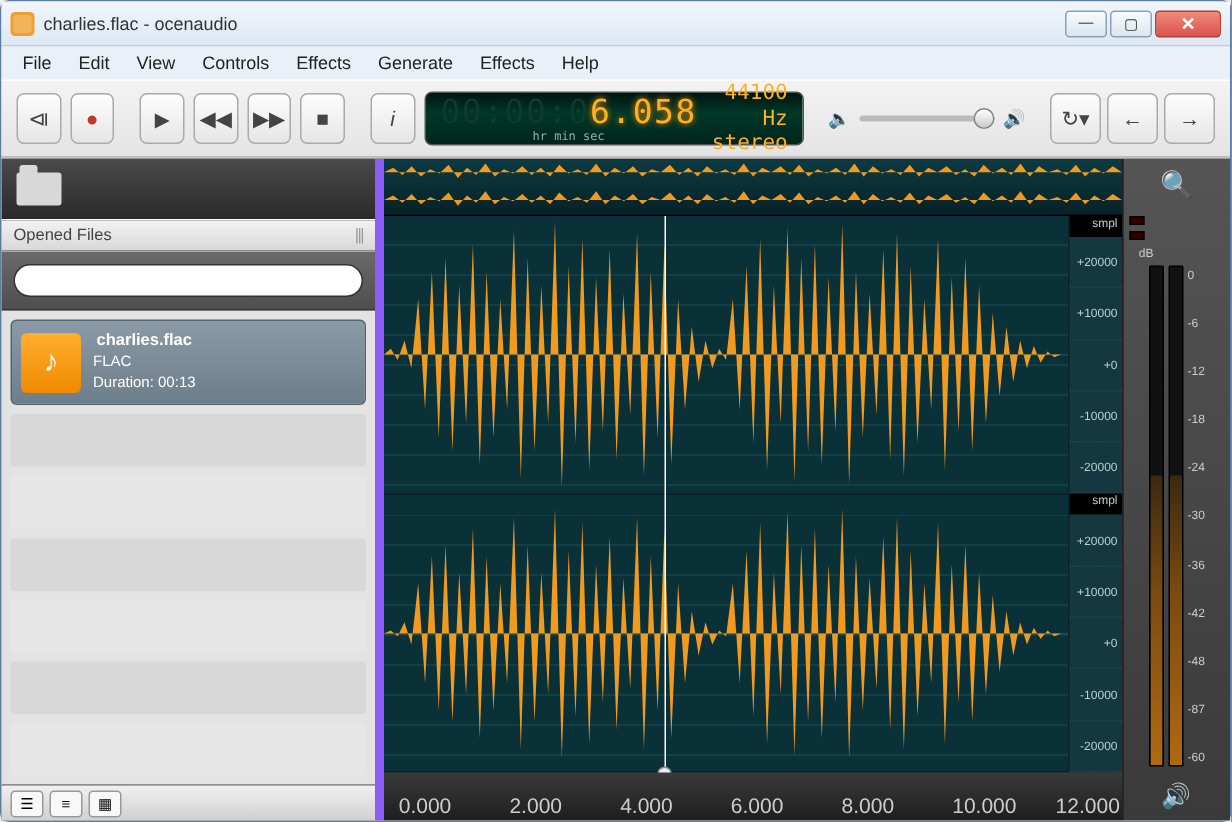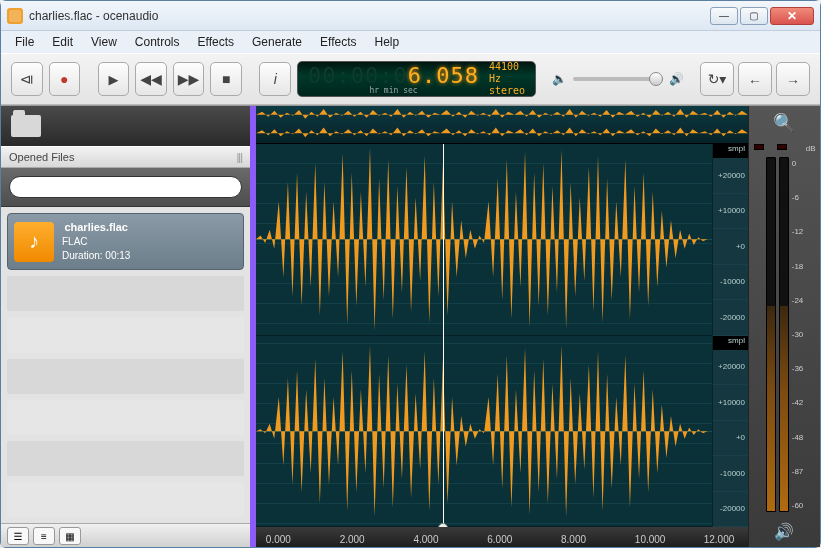--- a/index.html
+++ b/index.html
@@ -22,21 +22,21 @@
 .tbtn { width:34px; height:34px; border:1px solid #aaa; border-radius:5px; background:linear-gradient(#fdfdfd,#e6e6e6); display:flex; align-items:center; justify-content:center; font-size:14px; color:#444; }
 .tbtn.rec { color:#c0392b; }
 .tbtn.play { font-size:13px; }
 .tbtn-sep { width:6px; }
 
 .lcd { height:36px; padding:2px 10px; border-radius:5px; background:linear-gradient(#001510,#003828 40%,#00251c); border:1px solid #555; display:flex; align-items:center; gap:10px; font-family:"Consolas",monospace; }
 .lcd .digits { color:#0f3a2e; font-size:22px; letter-spacing:1px; display:flex; align-items:baseline; }
 .lcd .digits .lit { color:#ffb020; text-shadow:0 0 4px #ff9000; }
 .lcd .labels { font-size:8px; color:#9aa; margin-top:-2px; }
 .lcd .lcd-inner { display:flex; flex-direction:column; align-items:center; }
-.lcd .meta { color:#ffb020; font-size:10px; line-height:1.2; text-align:left; }
+.lcd .meta { color:#ffb020; font-size:14px; line-height:1.2; text-align:right; }
 
 .vol { display:flex; align-items:center; gap:6px; margin-left:10px; }
 .vol .track { width:90px; height:4px; background:#bbb; border-radius:2px; position:relative; }
 .vol .thumb { position:absolute; right:0; top:-5px; width:14px; height:14px; border-radius:50%; background:linear-gradient(#fff,#ccc); border:1px solid #888; }
 
 .nav-btns { display:flex; gap:4px; margin-left:10px; }
 .content { flex:1; display:flex; background:#fff; border-top:1px solid #999; overflow:hidden; }
 
 .sidebar { width:255px; display:flex; flex-direction:column; background:#000000; border-right:6px solid #8b5cf6; }
 .side-top { height:40px; background:linear-gradient(#4a4a4a,#2a2a2a); display:flex; align-items:center; padding:0 10px; }
@@ -70,21 +70,21 @@
 .amp-ruler .lbl { height:14px; text-align:right; padding-right:3px; background:#000000; }
 
 .waveform-pane { flex:1; display:flex; flex-direction:column; position:relative; background:repeating-linear-gradient(transparent, transparent 19px, #124048 19px, #124048 20px); }
 .channel { flex:1; position:relative; border-bottom:1px solid #072026; overflow:hidden; }
 .channel .mid { position:absolute; left:0; right:0; top:50%; height:1px; background:#1a5058; }
 
 .wave-svg { position:absolute; inset:0; width:100%; height:100%; }
 .cursor-line { position:absolute; top:0; bottom:0; width:1px; background:#fff; left:41%; }
 .cursor-knob { position:absolute; bottom:-6px; left:41%; width:10px; height:10px; margin-left:-5px; border-radius:50% 50% 50% 50%; background:#eee; border:1px solid #888; }
 
-.time-ruler { height:20px; background:linear-gradient(#3a3a3a,#1e1e1e); color:#ccc; font-size:10px; display:flex; align-items:center; position:relative; padding:0 4px; }
+.time-ruler { height:32px; background:linear-gradient(#3a3a3a,#1e1e1e); color:#ccc; font-size:14px; display:flex; align-items:center; position:relative; padding:0 4px; }
 .time-ruler .tick { position:absolute; top:0; height:100%; display:flex; align-items:flex-end; padding-bottom:2px; }
 
 .meter-panel { width:72px; background:linear-gradient(#555,#3a3a3a); border-left:1px solid #222; display:flex; flex-direction:column; align-items:center; padding:6px 4px; gap:4px; }
 .zoom-ic { color:#ddd; font-size:18px; margin-bottom:6px; }
 .meters { flex:1; display:flex; gap:3px; width:100%; justify-content:center; position:relative; }
 .meter-scale { font-size:8px; color:#ccc; display:flex; flex-direction:column; justify-content:space-between; padding:2px 0; }
 .meter-bar { width:10px; background:#111; border:1px solid #000; position:relative; border-radius:1px; overflow:hidden; }
 .meter-fill { position:absolute; bottom:0; left:0; right:0; background:linear-gradient(#3c2810,#7a4a10 40%,#b06a10); }
 .meter-clip { height:6px; background:#300; border:1px solid #000; margin-bottom:2px; }
 .spk-ic { color:#999; font-size:16px; margin-top:6px; }
@@ -245,21 +245,21 @@
           <span class="tick" style="left:32%">4.000</span>
           <span class="tick" style="left:47%">6.000</span>
           <span class="tick" style="left:62%">8.000</span>
           <span class="tick" style="left:77%">10.000</span>
           <span class="tick" style="left:91%">12.000</span>
         </div>
       </div>
 
       <div class="meter-panel">
         <div class="zoom-ic">🔍</div>
-        <div style="display:flex; gap:13px; width:100%; justify-content:center;">
+        <div style="display:flex; gap:2px; width:100%; justify-content:center;flex-direction:column;">
           <div class="meter-clip" style="width:10px"></div>
           <div class="meter-clip" style="width:10px"></div>
           <div style="width:16px; text-align:right; font-size:8px; color:#ccc;">dB</div>
         </div>
         <div class="meters">
           <div class="meter-bar">
               <div class="meter-fill" style="height:58%"></div>
             </div>
           <div class="meter-bar">
               <div class="meter-fill" style="height:58%"></div>

